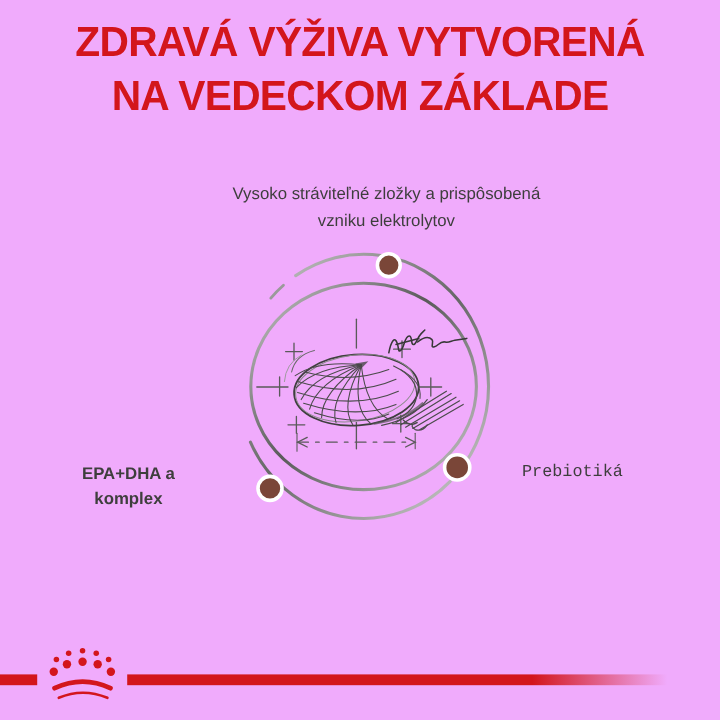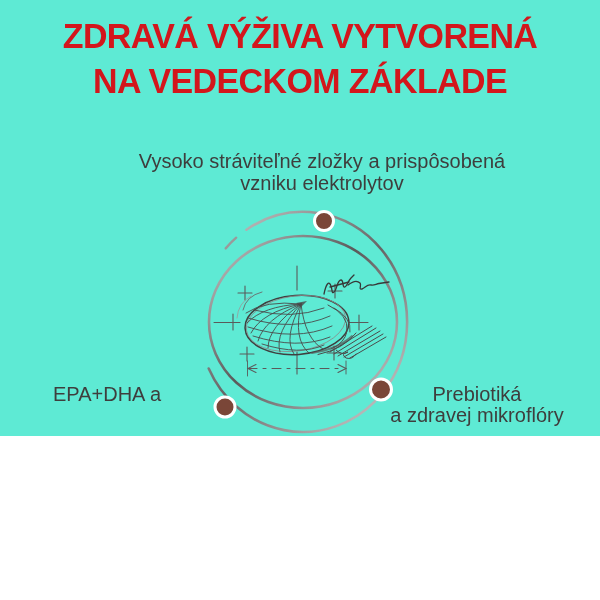--- a/index.html
+++ b/index.html
@@ -1,28 +1,28 @@
 <!DOCTYPE html>
 <html><head>
 <meta charset="utf-8">
 <style>
   html,body{margin:0;padding:0;background:#fff;}
   .canvas{
-    position:relative;width:600px;height:436px;background:#5eead4;overflow:hidden;
+    position:relative;width:600px;height:600px;background:#f0abfc;overflow:hidden;
     font-family:"Liberation Sans",sans-serif;
   }
   .headline{
     position:absolute;top:13px;left:0;right:0;text-align:center;
     color:#D3161C;font-weight:700;font-size:35px;line-height:45px;
     letter-spacing:-0.6px;transform:scaleX(0.97);transform-origin:50% 0;
   }
-  .feat{position:absolute;color:#3E3E3D;text-align:center;font-size:20px;font-weight:500;}
+  .feat{position:absolute;color:#3E3E3D;text-align:center;font-size:14px;font-weight:500;}
   .feat-top{top:151px;left:122px;width:400px;line-height:21.5px;}
-  .feat-left{top:384px;left:12px;width:190px;line-height:20.5px;}
-  .feat-right{top:384px;left:377px;width:200px;line-height:20.5px;}
+  .feat-left{top:384px;left:12px;width:190px;line-height:20.5px;font-weight:bold;}
+  .feat-right{top:384px;left:377px;width:200px;line-height:20.5px;font-family:Liberation Mono, monospace;}
   .diagram{position:absolute;left:0;top:0;width:600px;height:600px;}
   .footer-line-left{position:absolute;top:562px;left:0;width:31px;height:8.5px;background:#D3161C;}
   .footer-line-right{position:absolute;top:562px;left:106px;width:450px;height:8.5px;
     background:linear-gradient(90deg,#D3161C 0%,#D3161C 75%,rgba(211,22,28,0) 100%);}
   .crown{position:absolute;left:36px;top:536px;width:66px;height:54px;}
 </style>
 </head>
 <body>
 
 <div class="canvas">
@@ -32,25 +32,25 @@
     <div>NA VEDECKOM ZÁKLADE</div>
   </div>
 
   <div class="feat feat-top">
     <div>Vysoko stráviteľné zložky a prispôsobená</div>
     <div>vzniku elektrolytov</div>
   </div>
 
   <div class="feat feat-left">
     <div>EPA+DHA a</div>
+    <div>komplex</div>
   </div>
 
   <div class="feat feat-right">
     <div>Prebiotiká</div>
-    <div>a zdravej mikroflóry</div>
   </div>
 
   <svg class="diagram" viewBox="0 0 600 600">
     <defs>
       <linearGradient id="arcGrad1" gradientUnits="userSpaceOnUse" x1="210" y1="236" x2="400" y2="410">
         <stop offset="0" stop-color="#c9c9c9"></stop>
         <stop offset="0.45" stop-color="#5a5a5a"></stop>
         <stop offset="0.75" stop-color="#9a9a9a"></stop>
         <stop offset="1" stop-color="#c9c9c9"></stop>
       </linearGradient>

